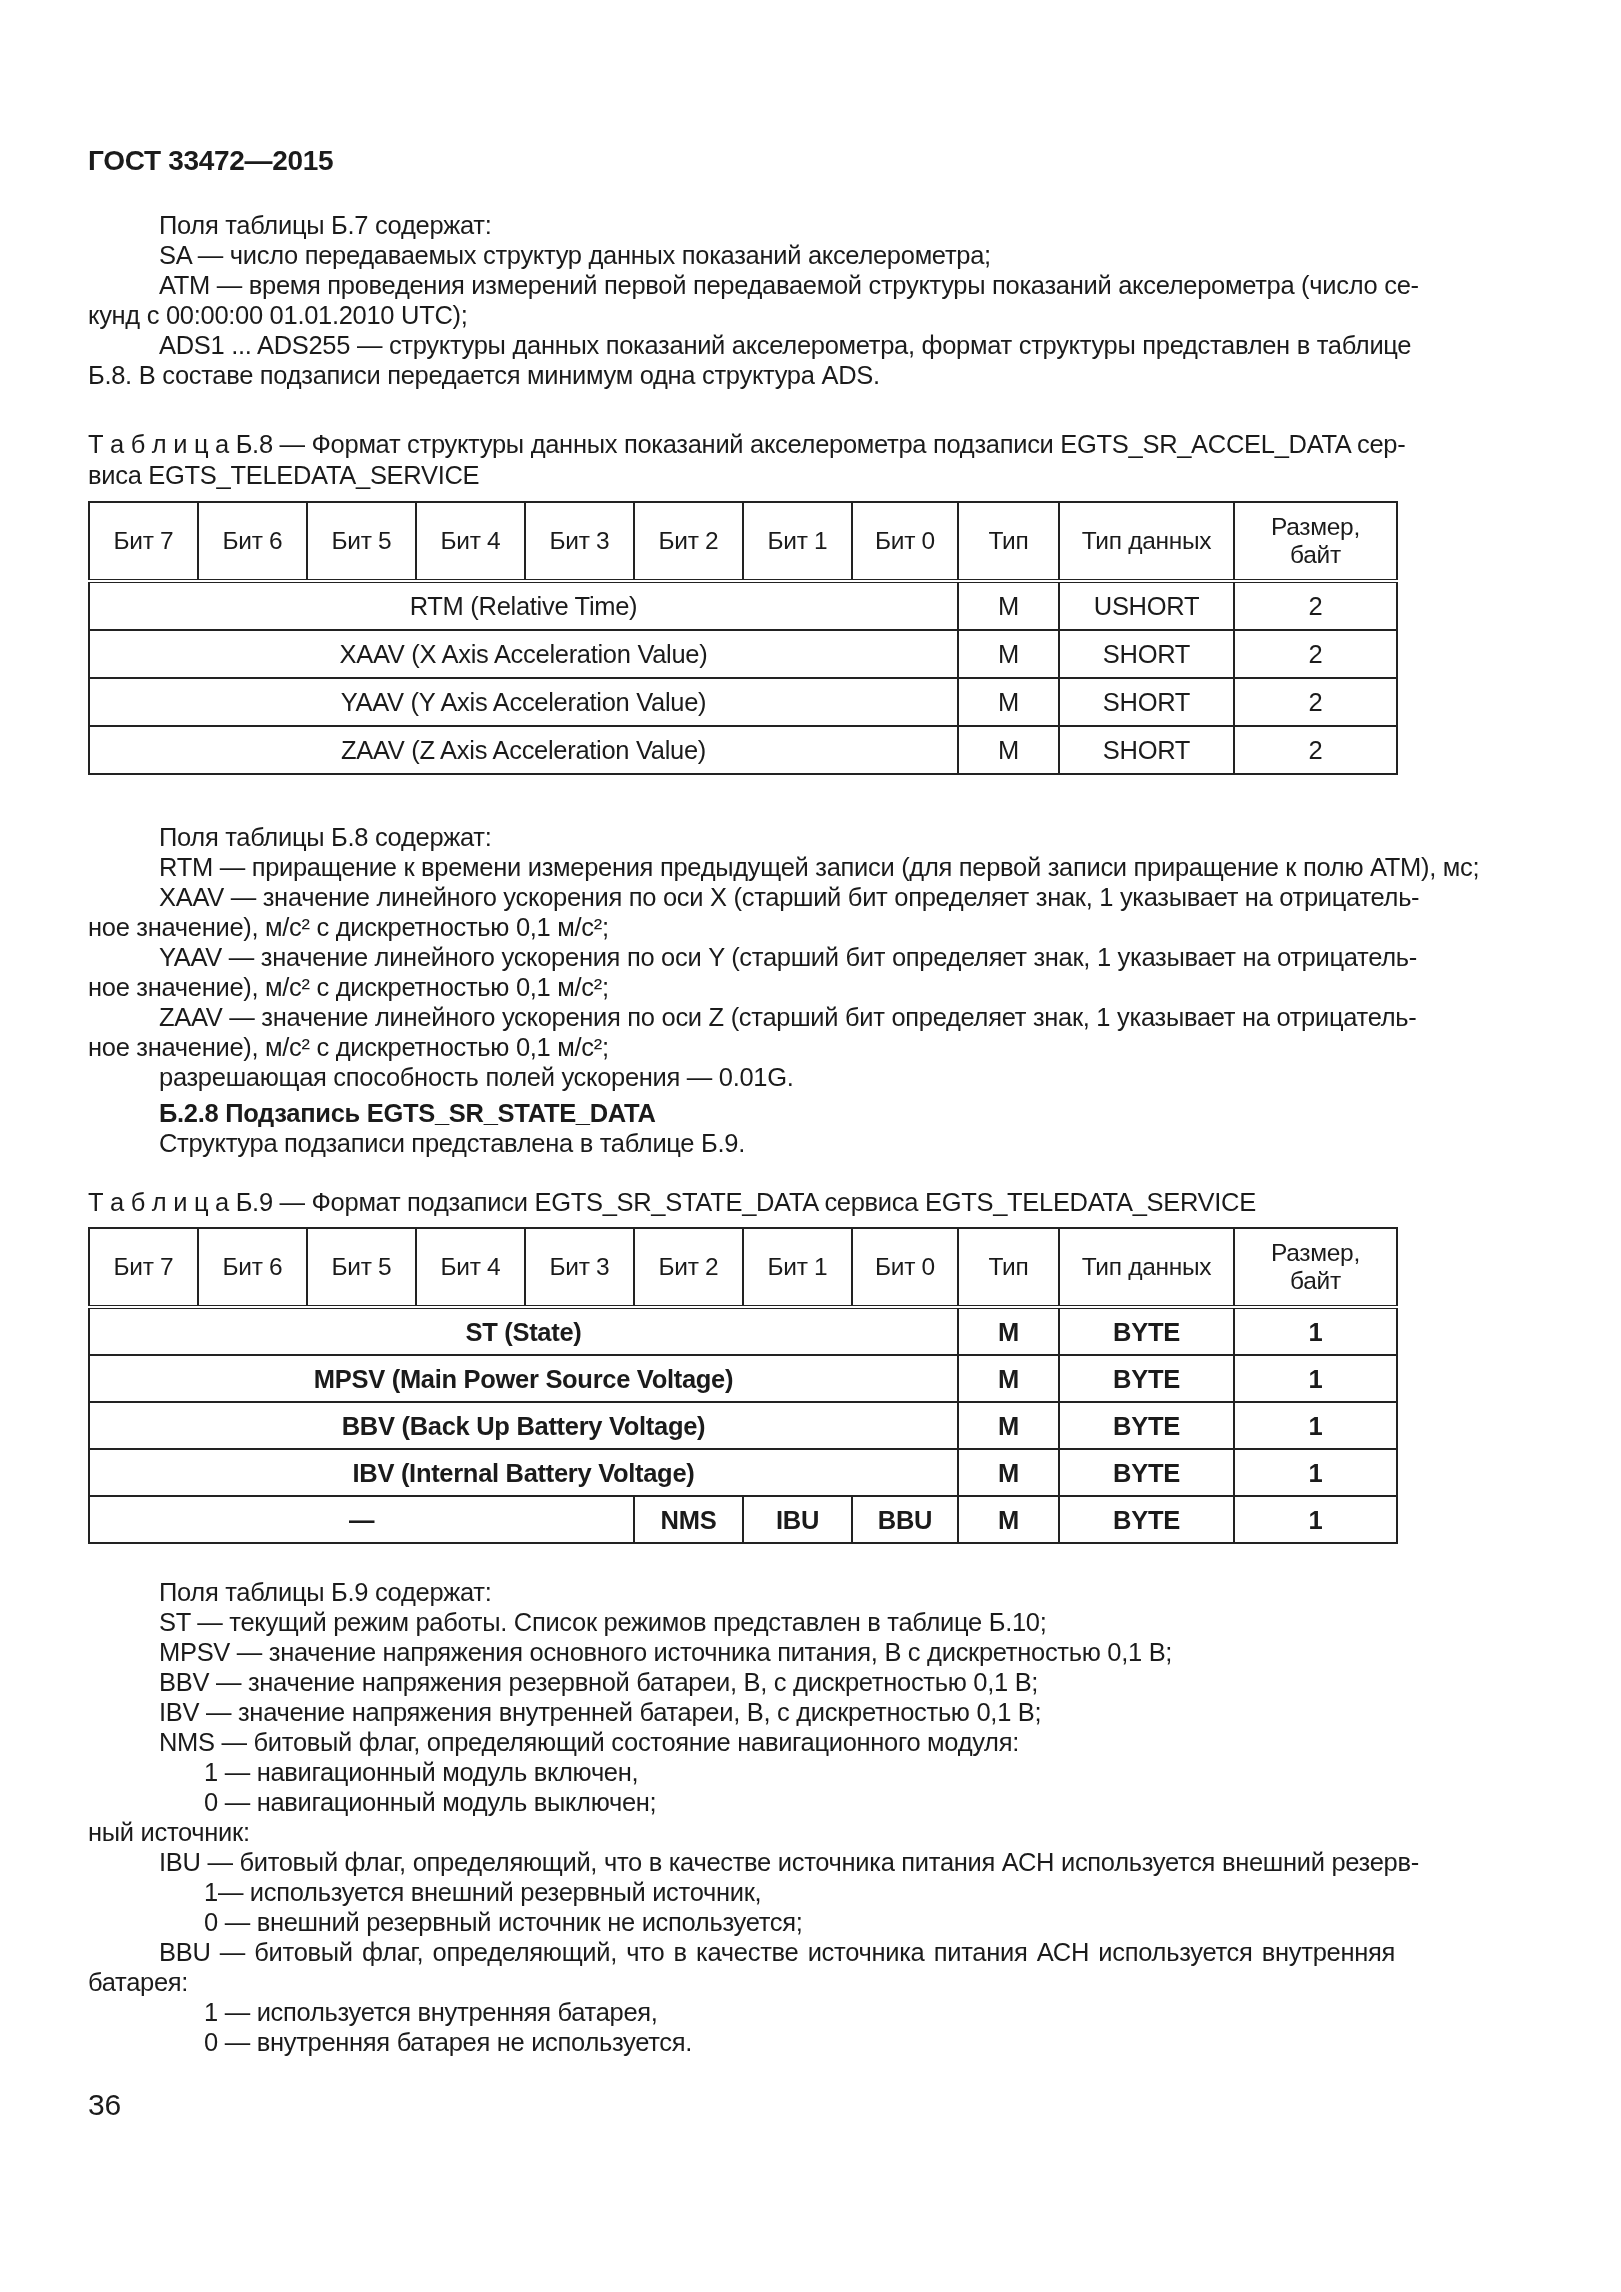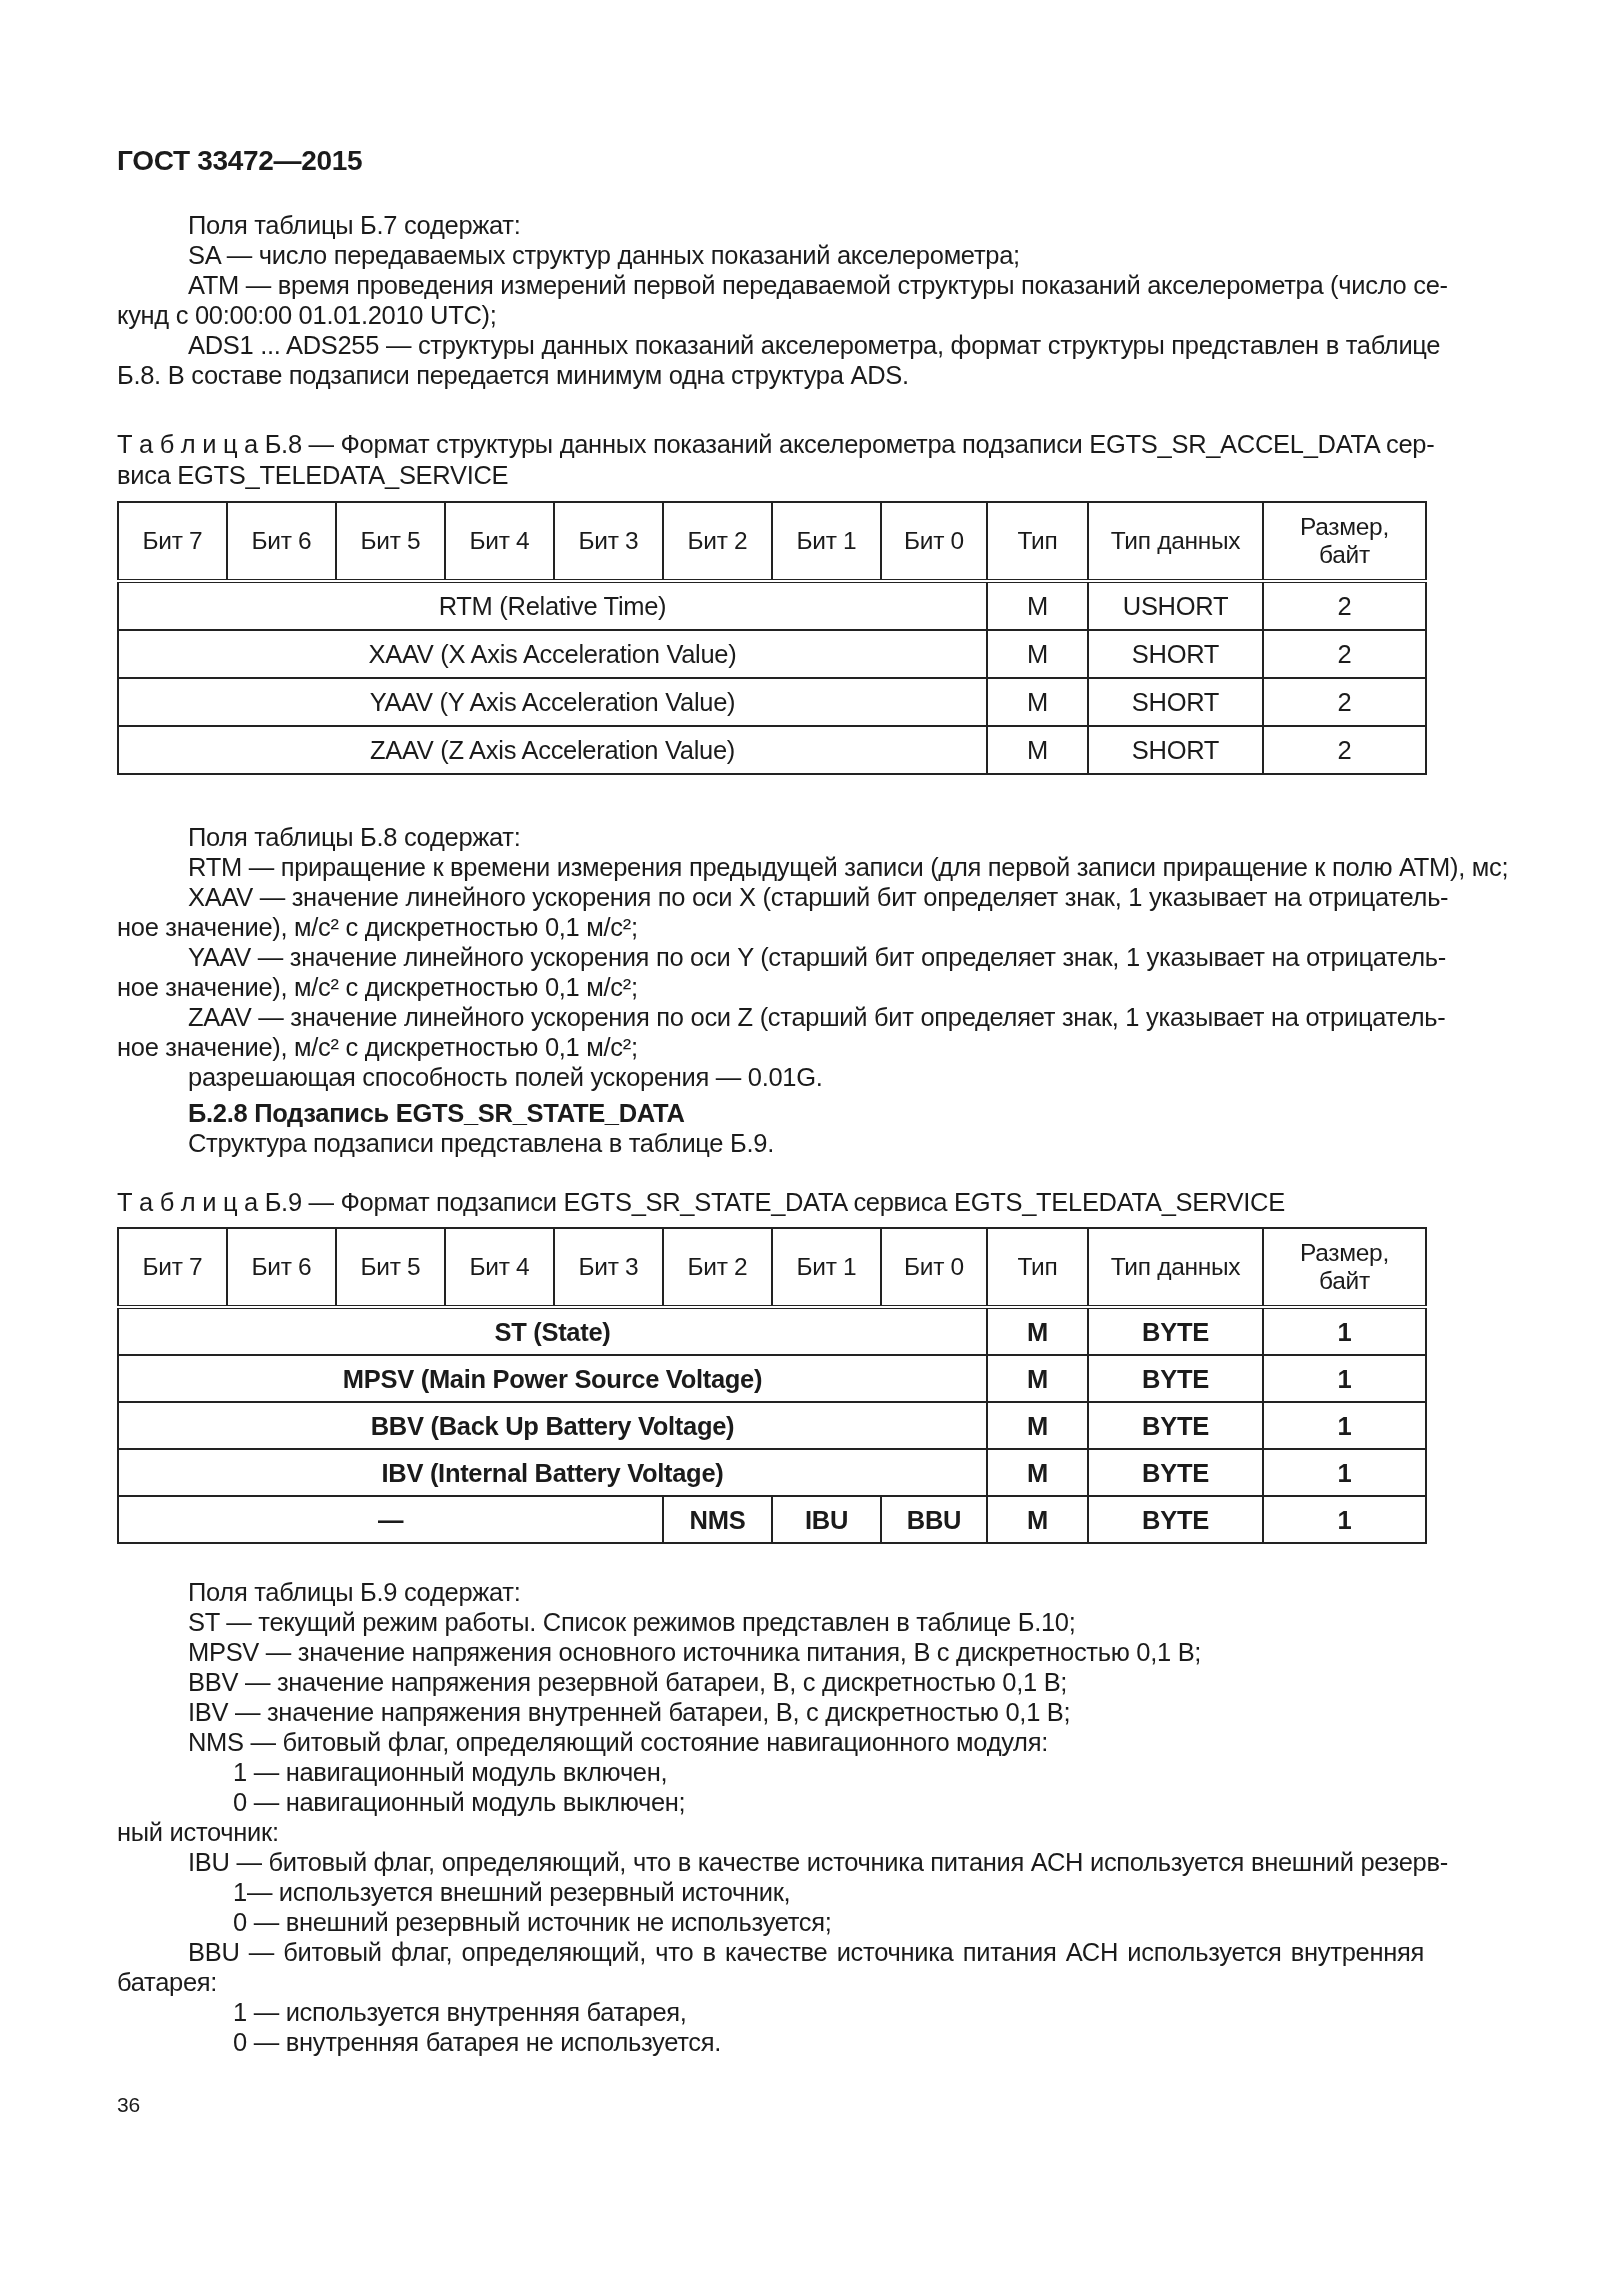--- a/index.html
+++ b/index.html
@@ -3,21 +3,21 @@
 <meta charset="utf-8">
 <style>
   html,body{margin:0;padding:0;}
   body{
     width:1621px;height:2293px;
     background:#ffffff;color:#1b1b1b;
     font-family:"Liberation Sans","DejaVu Sans",sans-serif;
     font-size:25.5px;line-height:30px;letter-spacing:-0.3px;
     overflow:hidden;
   }
-  .page{padding:147px 122px 0 117px;}
+  .page{padding:147px 122px 0 88px;}
   .content{width:1307px;}
   .doc-number{font-weight:bold;font-size:28px;line-height:28px;margin:0 0 35px 0;}
   .tblock{margin:0;}
   .ln{white-space:nowrap;}
   .i1{padding-left:71px;}
   .i2{padding-left:116px;}
   .j{text-align:justify;text-align-last:justify;}
   .b{font-weight:bold;}
   .hsp{margin-top:5.9px;}
   .mb-b1{margin-bottom:39px;}
@@ -40,21 +40,21 @@
   table.bits td{
     font-size:25.5px;text-align:center;vertical-align:middle;
     border-left:2px solid #222;border-right:2px solid #222;
     border-top:2.9px solid #222;
     padding:0;overflow:hidden;
   }
   table.t8 td{height:46px;}
   table.t9 td{height:45px;font-weight:bold;}
   td.namecell{border-right:2.9px solid #222;}
   th.size-h{white-space:pre-line;}
-  .footer{margin-top:0;font-size:21px;}
+  .footer{margin-top:0;font-size:30px;}
 </style>
 </head>
 <body>
 
 <div class="page">
   <div class="content">
 
     <h1 class="doc-number">ГОСТ 33472—2015</h1>
 
     <div class="tblock mb-b1">

